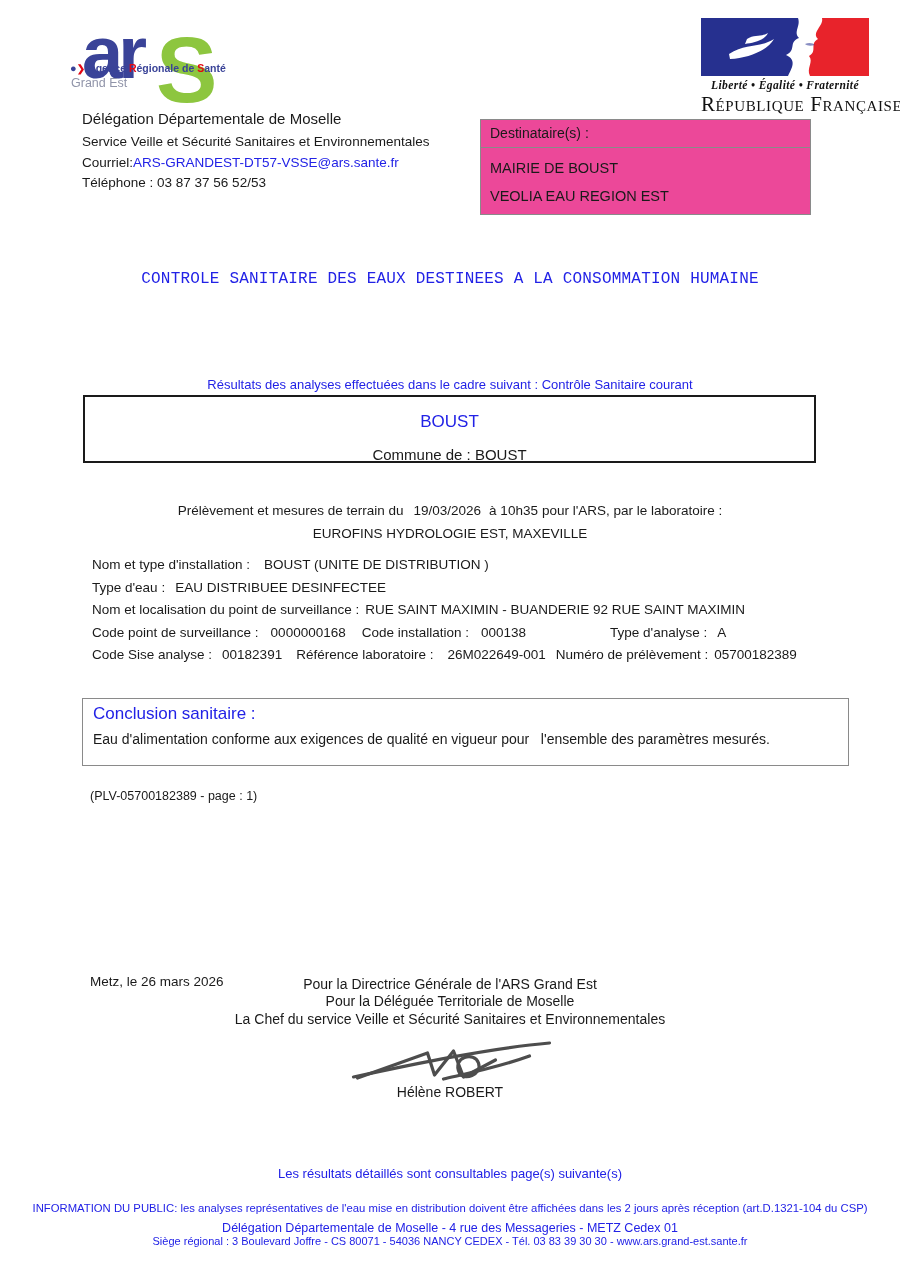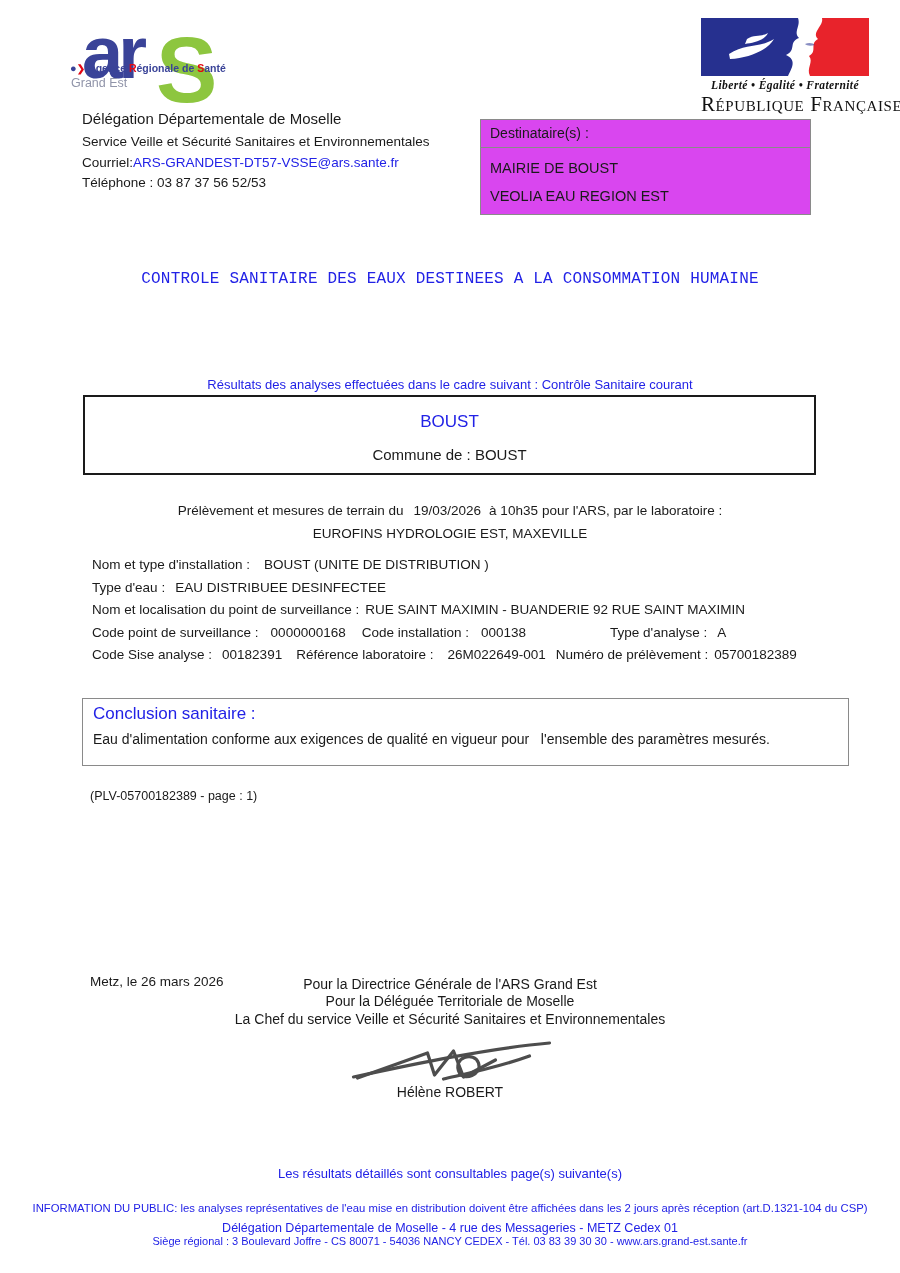--- a/index.html
+++ b/index.html
@@ -64,37 +64,37 @@
     margin-top: 1px;
     font-family: "Liberation Serif", serif;
     font-weight: 400; font-variant: small-caps;
     font-size: 21px; letter-spacing: 0.6px; color: #111;
     white-space: nowrap;
   }
 
   
   .dest-box {
     left: 480px; top: 119px; width: 331px;
-    border: 1px solid #8a8a8a; background: #d946ef;
+    border: 1px solid #8a8a8a; background: #ec4899;
   }
   .dest-head {
     padding: 5px 9px 6px 9px; font-size: 14px;
     border-bottom: 1px solid #8a8a8a;
   }
   .dest-body { padding: 4px 9px 8px 9px; }
   .dest-item { font-size: 14.5px; margin: 8px 0 12px 0; }
   .dest-item:last-child { margin-bottom: 2px; }
 
   
   .doc-title { top: 270px; font-size: 16px; letter-spacing: 0.2px; font-family: Liberation Mono, monospace; }
   .doc-subtitle { top: 377px; font-size: 13px; }
 
   
   .loc-box {
-    left: 83px; top: 395px; width: 733px; height: 80px;
+    left: 83px; top: 395px; width: 733px; height: 68px;
     border: 2px solid #1a1a1a; text-align: center;
   }
   .loc-name { margin-top: 15px; font-size: 17px; }
   .loc-commune { margin-top: 14px; font-size: 15px; }
 
   
   .sampling-1 { top: 503px; font-size: 13.5px; }
   .sampling-1 .sp-date { margin: 0 8px 0 10px; }
   .sampling-1 .sp-time { margin-right: 4px; }
   .sampling-2 { top: 526px; font-size: 13.5px; }

